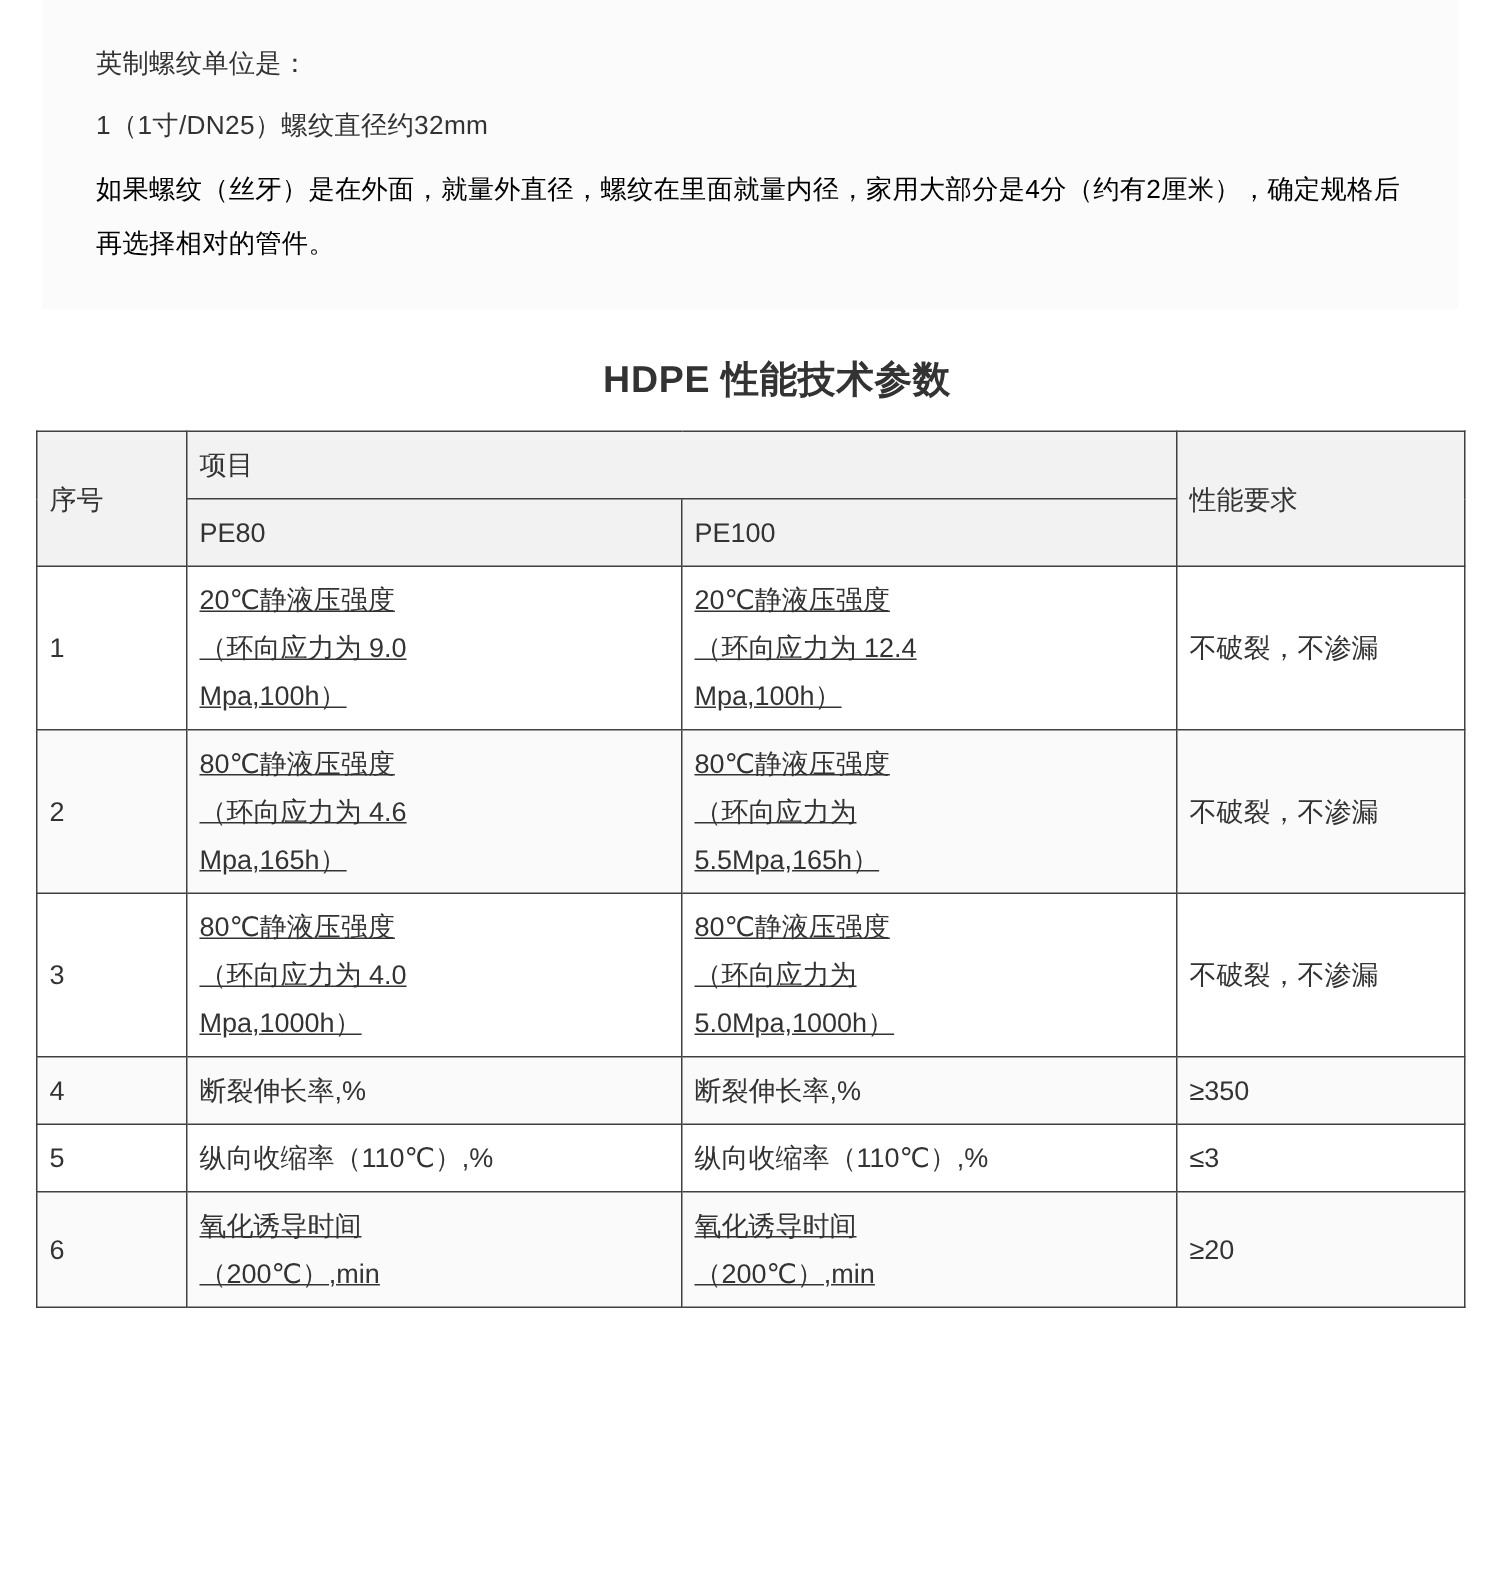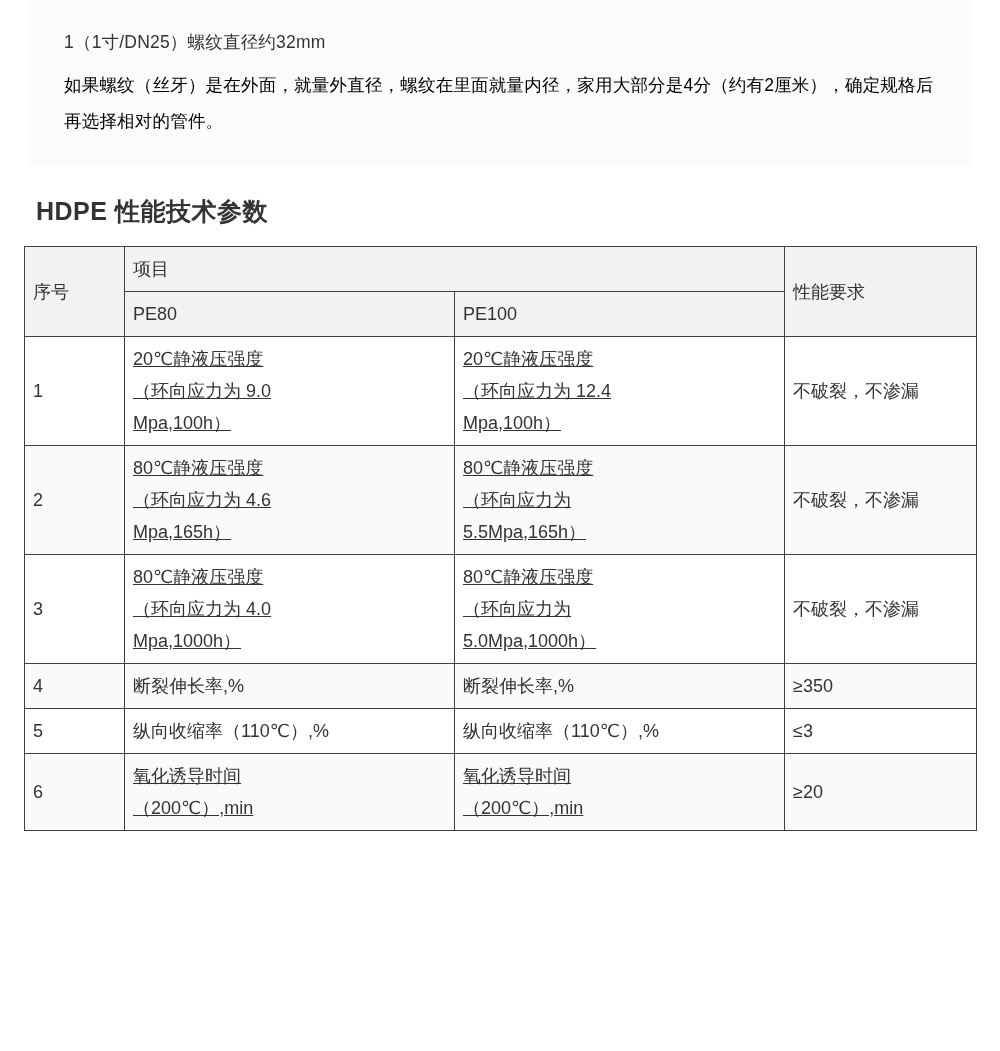--- a/index.html
+++ b/index.html
@@ -43,20 +43,21 @@
     margin-top: 4px;
   }
 
   
   .section-heading {
     margin: 30px 0 18px 36px;
     font-size: 25px;
     font-weight: bold;
     color: #333333;
     letter-spacing: 0.5px;
+    text-align: center;
   }
 
   
   .table-wrap {
     margin: 0 24px;
   }
   table.spec {
     width: 952px;
     border-collapse: collapse;
     table-layout: fixed;
@@ -89,20 +90,21 @@
   }
   .num-cell { font-size: 18px; }
   .th-title { font-size: 18px; }
 </style>
 </head>
 <body>
 
 <div class="page">
 
   <div class="note-block">
+    <div class="note-line">英制螺纹单位是：</div>
     <div class="note-line">1（1寸/DN25）螺纹直径约32mm</div>
     <div class="note-para">如果螺纹（丝牙）是在外面，就量外直径，螺纹在里面就量内径，家用大部分是4分（约有2厘米），确定规格后再选择相对的管件。</div>
   </div>
 
   <div class="section-heading">HDPE 性能技术参数</div>
 
   <div class="table-wrap">
     <table class="spec">
       <colgroup>
         <col class="col-no">

